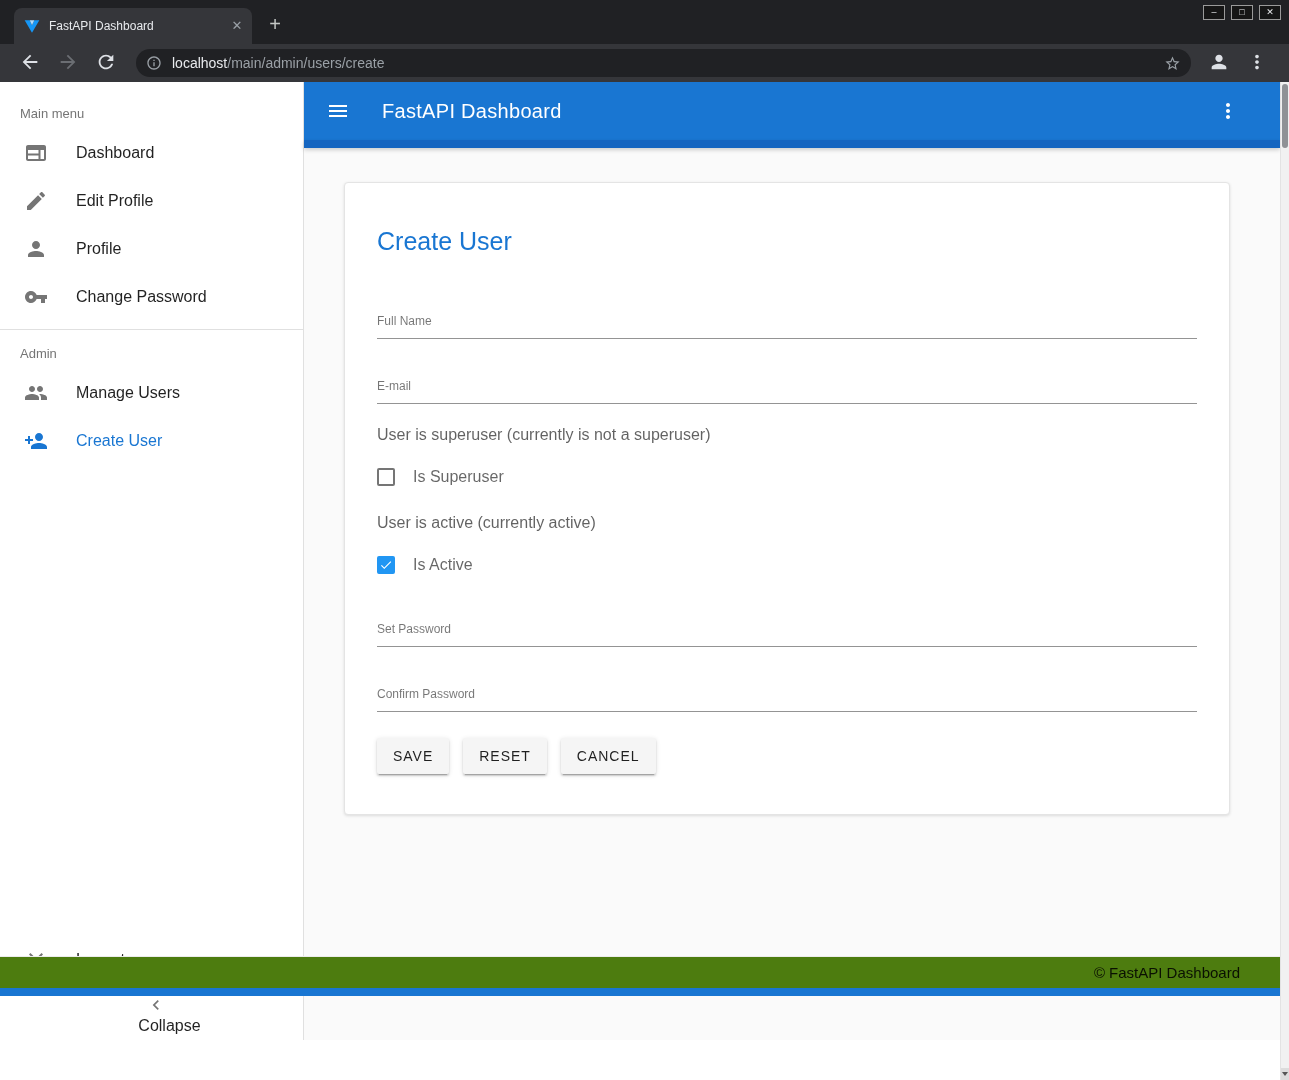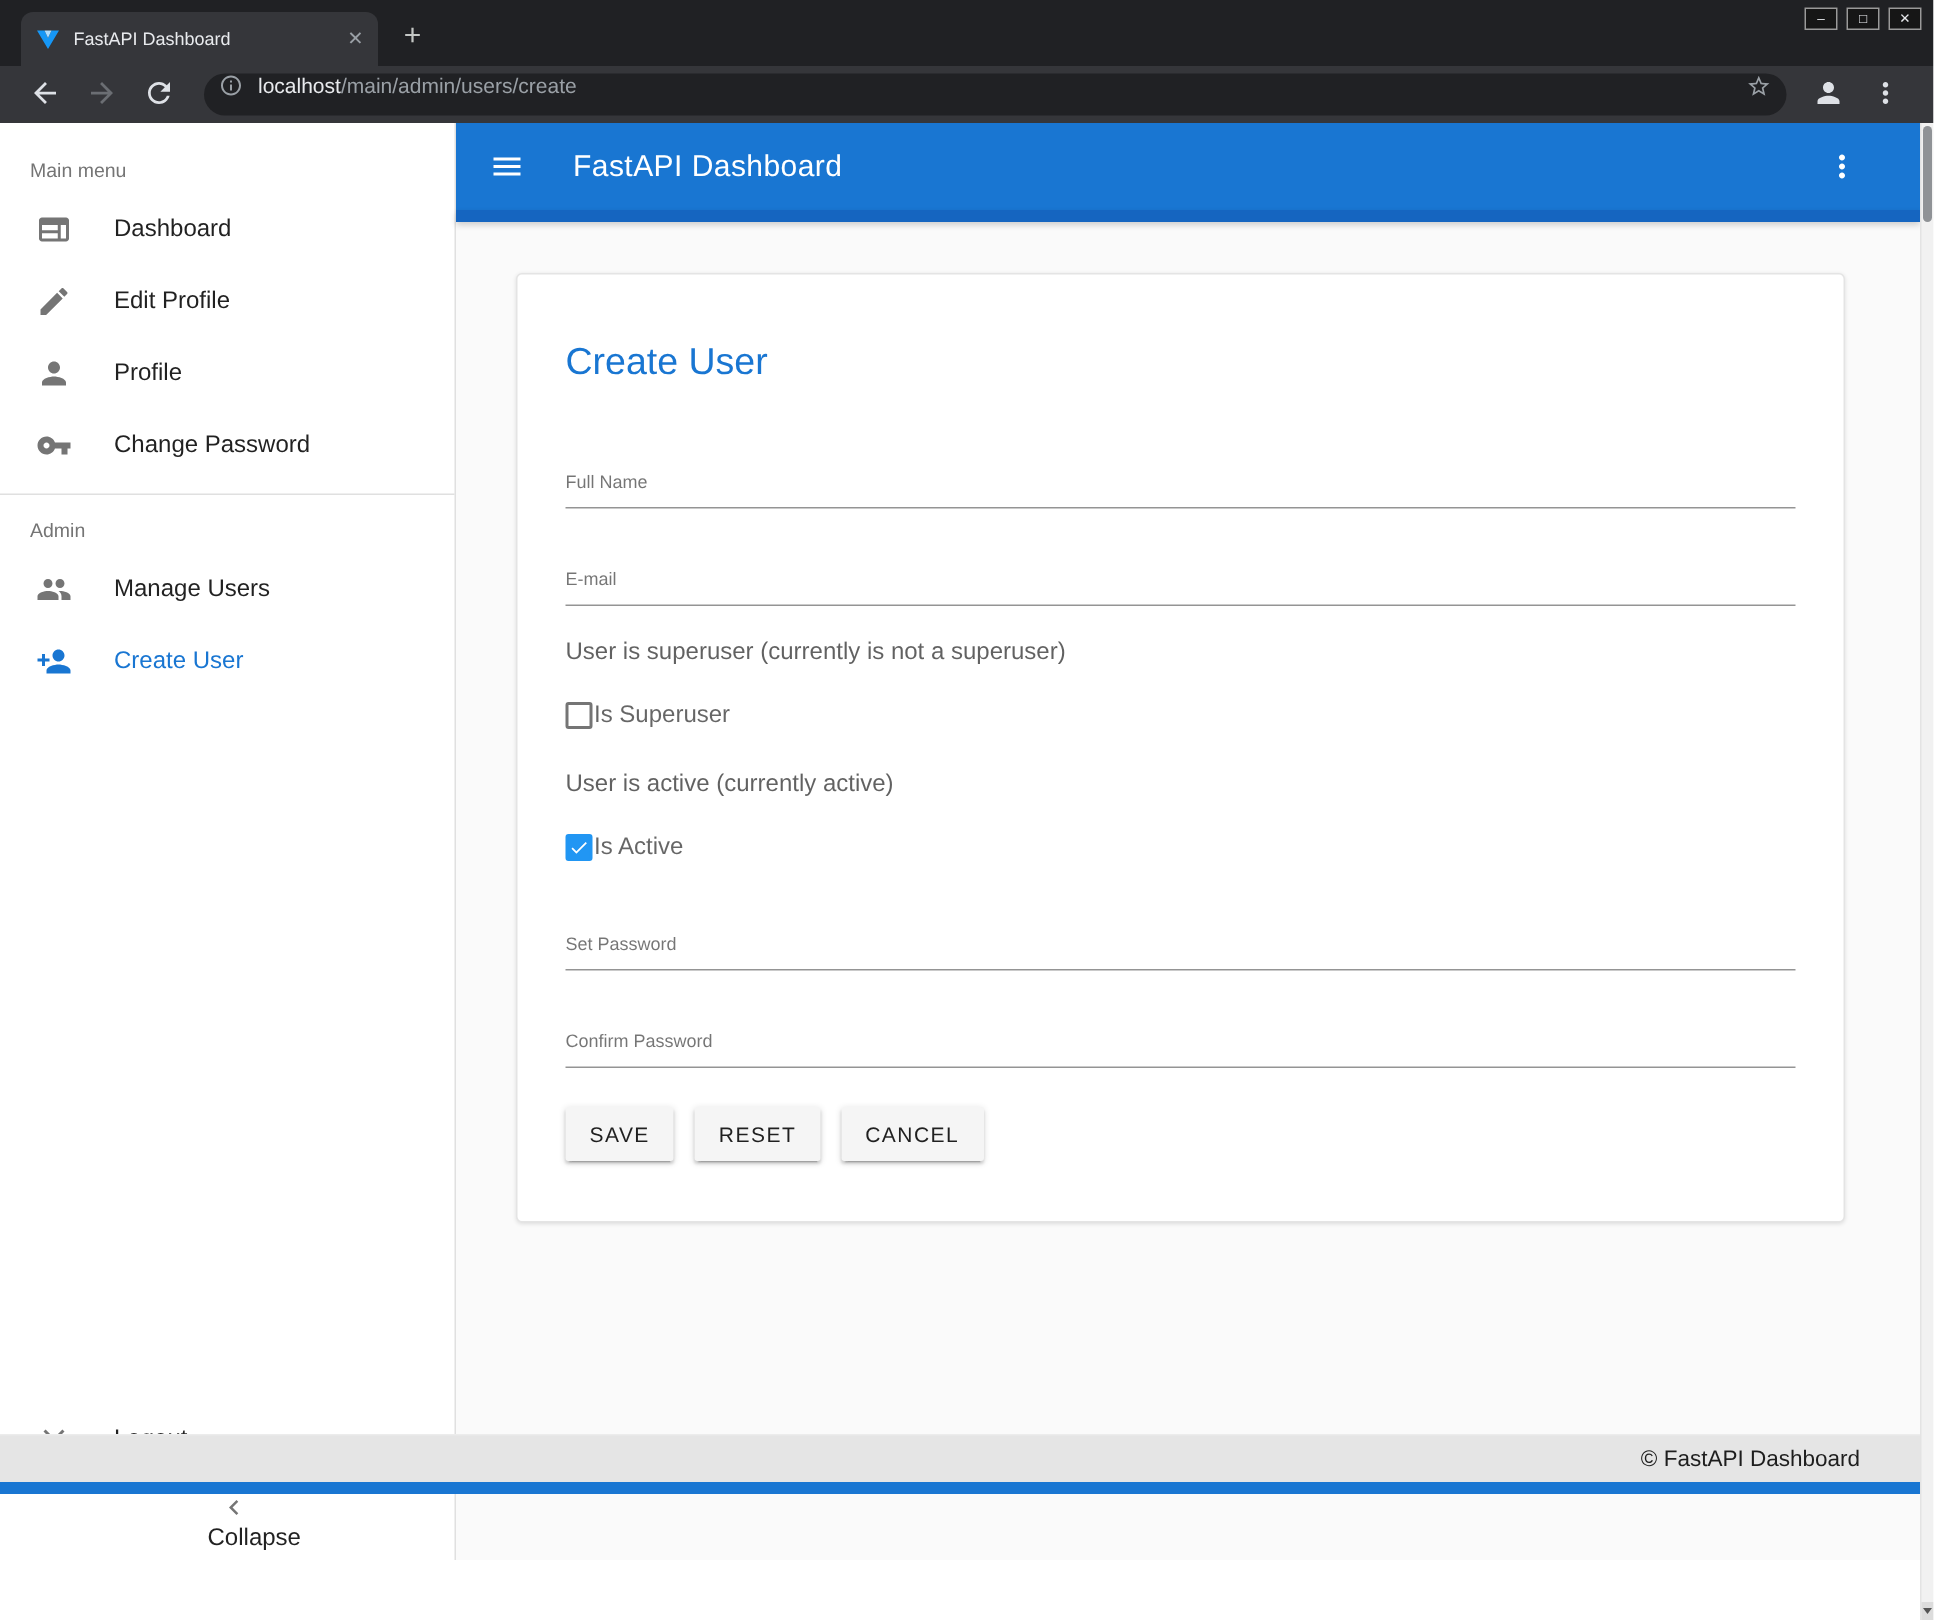--- a/index.html
+++ b/index.html
@@ -18,21 +18,21 @@
   .win-controls { position:absolute; top:5px; right:8px; display:flex; gap:6px; }
   .win-btn { width:22px; height:15px; border:1px solid #9a9a9a; background:#161616; color:#e8eaed;
              font-size:9px; line-height:13px; text-align:center; }
 
   .toolbar { position:absolute; top:44px; left:0; width:1289px; height:38px; background:#35363a;
              display:flex; align-items:center; padding:0 12px; }
   .tb-icon { width:24px; height:24px; margin:0 7px; flex:0 0 auto; }
   .tb-icon svg { width:22px; height:22px; fill:#dee1e6; }
   .tb-icon.disabled svg { fill:#6b6e73; }
   .omnibox { flex:1; height:28px; background:#202124; border-radius:14px; margin:0 10px;
-             display:flex; padding:0 10px; min-width:0; }
+             display:flex; align-items:center; padding:0 10px; min-width:0; }
   .omni-info svg { width:16px; height:16px; fill:#9aa0a6; display:block; }
   .url { font-size:14px; margin-left:10px; white-space:nowrap; overflow:hidden; flex:1; }
   .url .host { color:#e8eaed; }
   .url .path { color:#9aa0a6; }
   .omni-star svg { width:17px; height:17px; fill:#9aa0a6; display:block; }
 
   
   .page { position:absolute; top:82px; left:0; width:1289px; height:914px; background:#fafafa; }
 
   
@@ -68,30 +68,30 @@
   .mt-field { margin-top:36px; }
   .mt-pass { margin-top:44px; }
 
   .hint { font-size:16px; color:rgba(0,0,0,.62); margin-top:24px; }
   .cb-row { display:flex; align-items:center; margin-top:24px; }
   .checkbox { width:18px; height:18px; border:2px solid rgba(0,0,0,.54); border-radius:2px;
               display:flex; align-items:center; justify-content:center; }
   .checkbox svg { width:16px; height:16px; fill:#fff; display:none; }
   .checkbox.checked { background:#2196f3; border-color:#2196f3; }
   .checkbox.checked svg { display:block; }
-  .cb-label { margin-left:1px; font-size:16px; color:rgba(0,0,0,.6); }
+  .cb-label { margin-left:18px; font-size:16px; color:rgba(0,0,0,.6); }
 
   .btn-row { margin-top:26px; display:flex; }
   .btn { height:36px; padding:0 16px; margin-right:14px; background:#f5f5f5; border:none; border-radius:2px;
          font-family:inherit; font-size:14px; font-weight:500; letter-spacing:.07em; color:rgba(0,0,0,.87);
          box-shadow:0 3px 1px -2px rgba(0,0,0,.2), 0 2px 2px 0 rgba(0,0,0,.14), 0 1px 5px 0 rgba(0,0,0,.12);
          cursor:pointer; }
 
   
-  .footer { position:absolute; left:0; bottom:8px; right:9px; height:32px; background:#e5e5e5;
+  .footer { position:absolute; left:0; bottom:8px; right:9px; height:32px; background:#4d7c0f;
             border-top:1px solid #ececec; display:flex; align-items:center; justify-content:flex-end;
             padding-right:40px; }
   .footer-text { font-size:15px; color:rgba(0,0,0,.87); }
   .footer-blue { position:absolute; left:0; bottom:0; right:9px; height:8px; background:#1976d2; }
 
   
   .scrollbar { position:absolute; right:0; top:0; width:9px; height:998px; background:#f1f1f1;
                border-left:1px solid #e3e3e3; }
   .scroll-thumb { position:absolute; top:2px; left:1px; right:1px; height:64px; background:#8f9296; border-radius:3px; }
   .scroll-arrow { position:absolute; bottom:0; left:0; right:0; height:12px; background:#dcdcdc;

